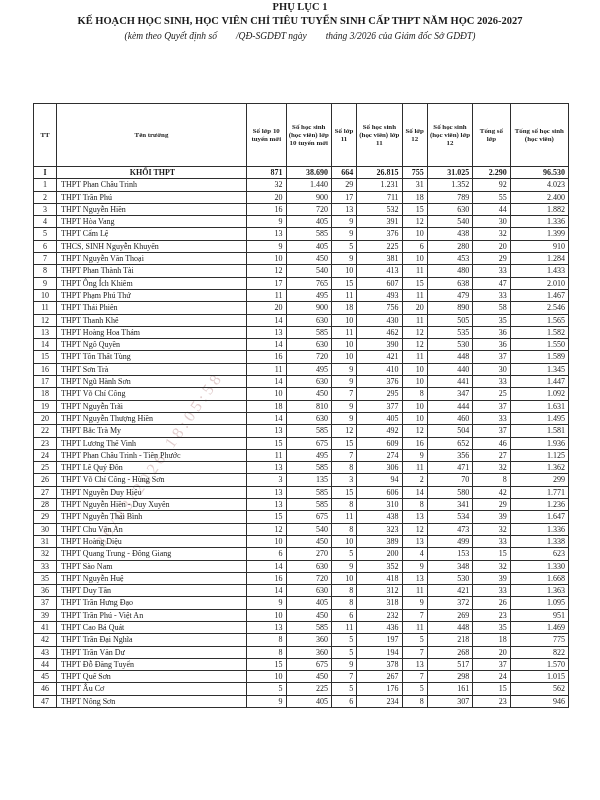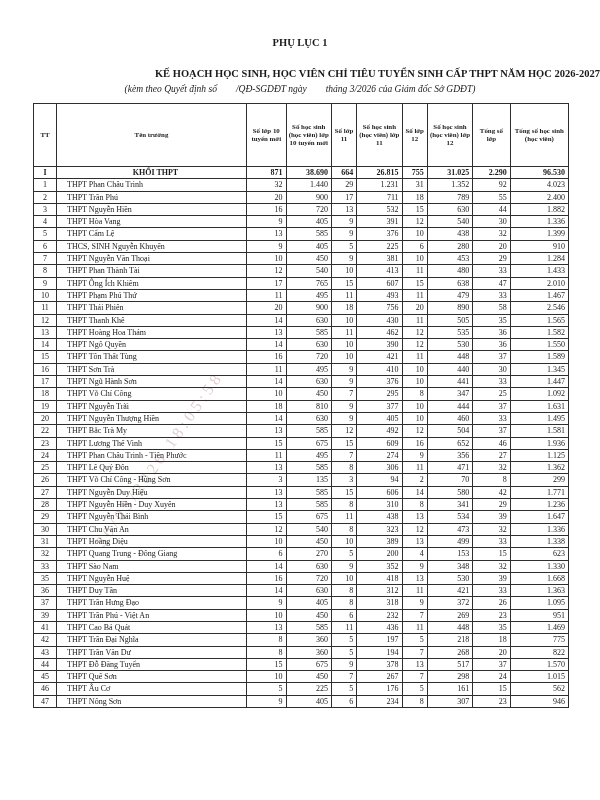--- a/index.html
+++ b/index.html
@@ -4,41 +4,41 @@
 <style>
   html,body { margin:0; padding:0; }
   body {
     width:600px; height:800px;
     background:#ffffff;
     position:relative;
     font-family:"Liberation Serif","DejaVu Serif",serif;
     color:#1a1a1a;
     overflow:hidden;
   }
-  .doc-header { text-align:center; padding-top:36px; line-height:1.25; }
+  .doc-header { text-align:center; line-height:1.25; }
   .appendix  { font-weight:bold; font-size:10.5px; }
-  .doc-title { font-weight:bold; font-size:10.5px; margin-top:18px;text-align:right; }
+  .doc-title { font-weight:bold; font-size:10.5px; margin-top:1px; }
   .subtitle  { font-style:italic; font-size:9.5px; margin-top:4px; white-space:pre; }
 
   table.main {
     position:absolute; left:33px; top:103px; width:536px;
     border-collapse:collapse; table-layout:fixed;
   }
   th, td { border:0.8px solid #2e2e2e; }
   thead th {
     font-size:6.9px; font-weight:bold; text-align:center;
     vertical-align:middle; padding:1px; line-height:1.18; height:60px;
     overflow:hidden;
   }
   tbody td {
     font-size:8px; height:11.3px; line-height:11.3px;
     padding:0 2px; white-space:nowrap; overflow:hidden;
   }
   .c-tt   { text-align:center; }
-  .c-name { text-align:left; padding-left:10px; }
+  .c-name { text-align:left; padding-left:4px; }
   .c-num  { text-align:right; padding-right:3px; }
   tr.summary td { font-weight:bold; }
   tr.summary .c-name { text-align:center; }
 
   .watermark {
     position:absolute; left:92px; top:540px;
     transform:rotate(-55deg); transform-origin:0 0;
     color:#c9a4a4; opacity:0.55;
     font-size:16px; letter-spacing:4px;
     pointer-events:none;

